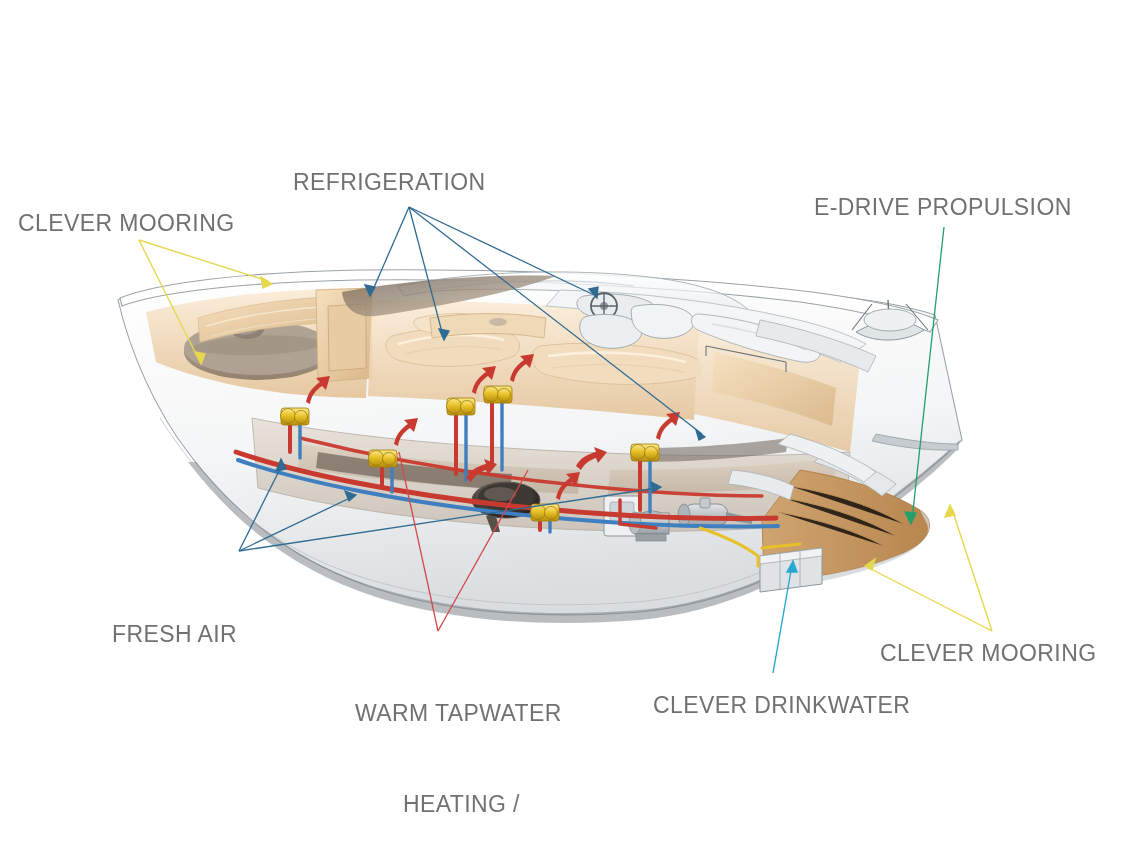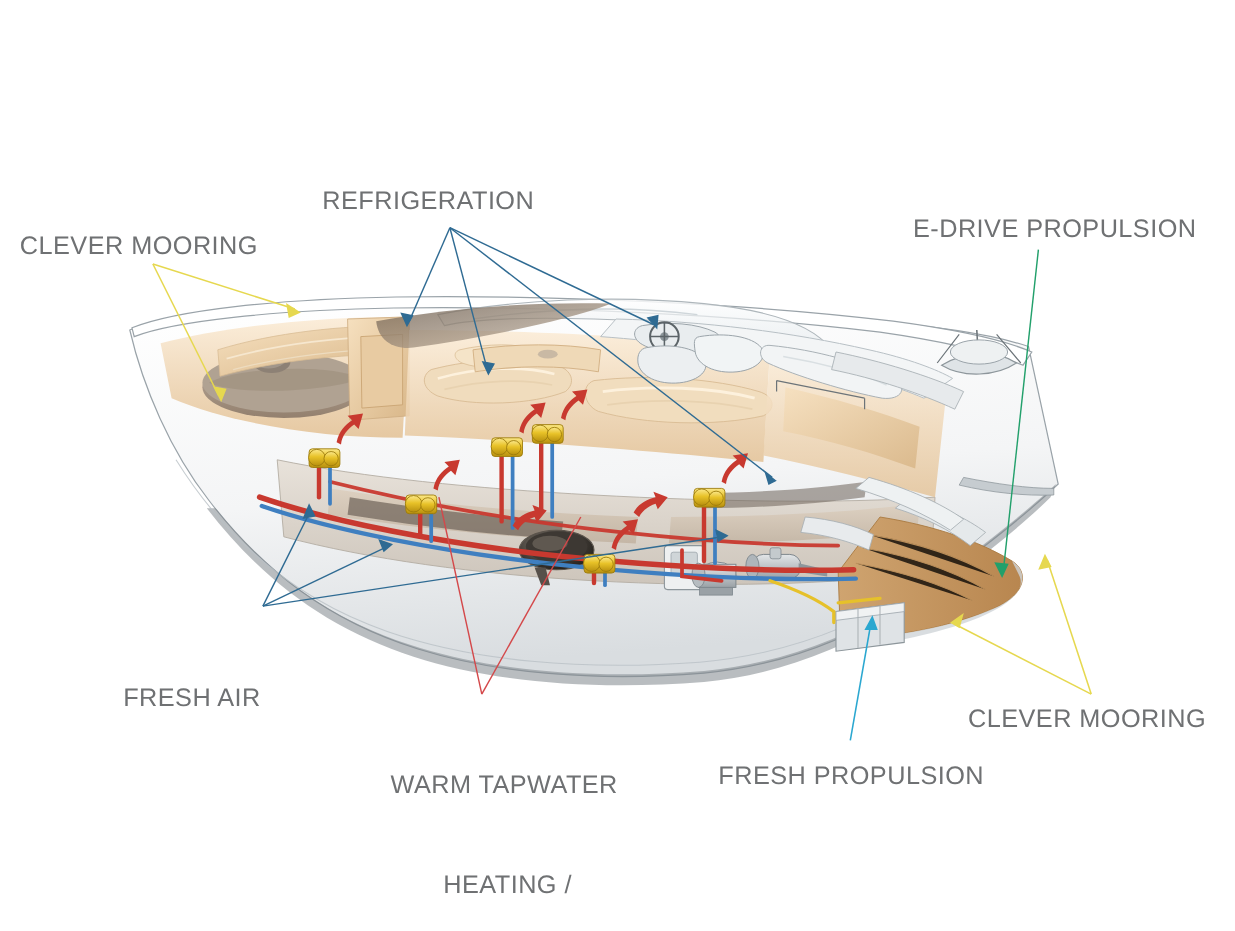--- a/index.html
+++ b/index.html
@@ -365,28 +365,28 @@
       <path d="M992,631 L952,509" fill="none"></path>
       <path d="M865,566 L875,559 L872,570 Z"></path>
       <path d="M950,505 L945,517 L955,515 Z"></path>
     </g>
   </svg>
 
   <div class="lbl" style="left:18px;top:208px;"><span>CLEVER MOORING</span></div>
 
   <div class="lbl" style="left:293px;top:167px;"><span>REFRIGERATION</span></div>
 
-  <div class="lbl" style="left:814px;top:192px;margin-left:16px;"><span>E-DRIVE PROPULSION</span></div>
+  <div class="lbl" style="left:814px;top:192px;"><span>E-DRIVE PROPULSION</span></div>
 
   <div class="lbl" style="left:112px;top:558px;">
     <div style="padding-right:46px;">FRESH AIR</div>
   </div>
 
   <div class="lbl" style="left:355px;top:637px;">
     <div>WARM TAPWATER</div>
     <div style="padding-left:48px;">HEATING /</div>
   </div>
 
-  <div class="lbl" style="left:653px;top:690px;"><span>FRESH PROPULSION</span></div>
+  <div class="lbl" style="left:653px;top:690px;"><span>CLEVER DRINKWATER</span></div>
 
   <div class="lbl" style="left:880px;top:638px;"><span>CLEVER MOORING</span></div>
 
 </div>
 
 </body></html>

